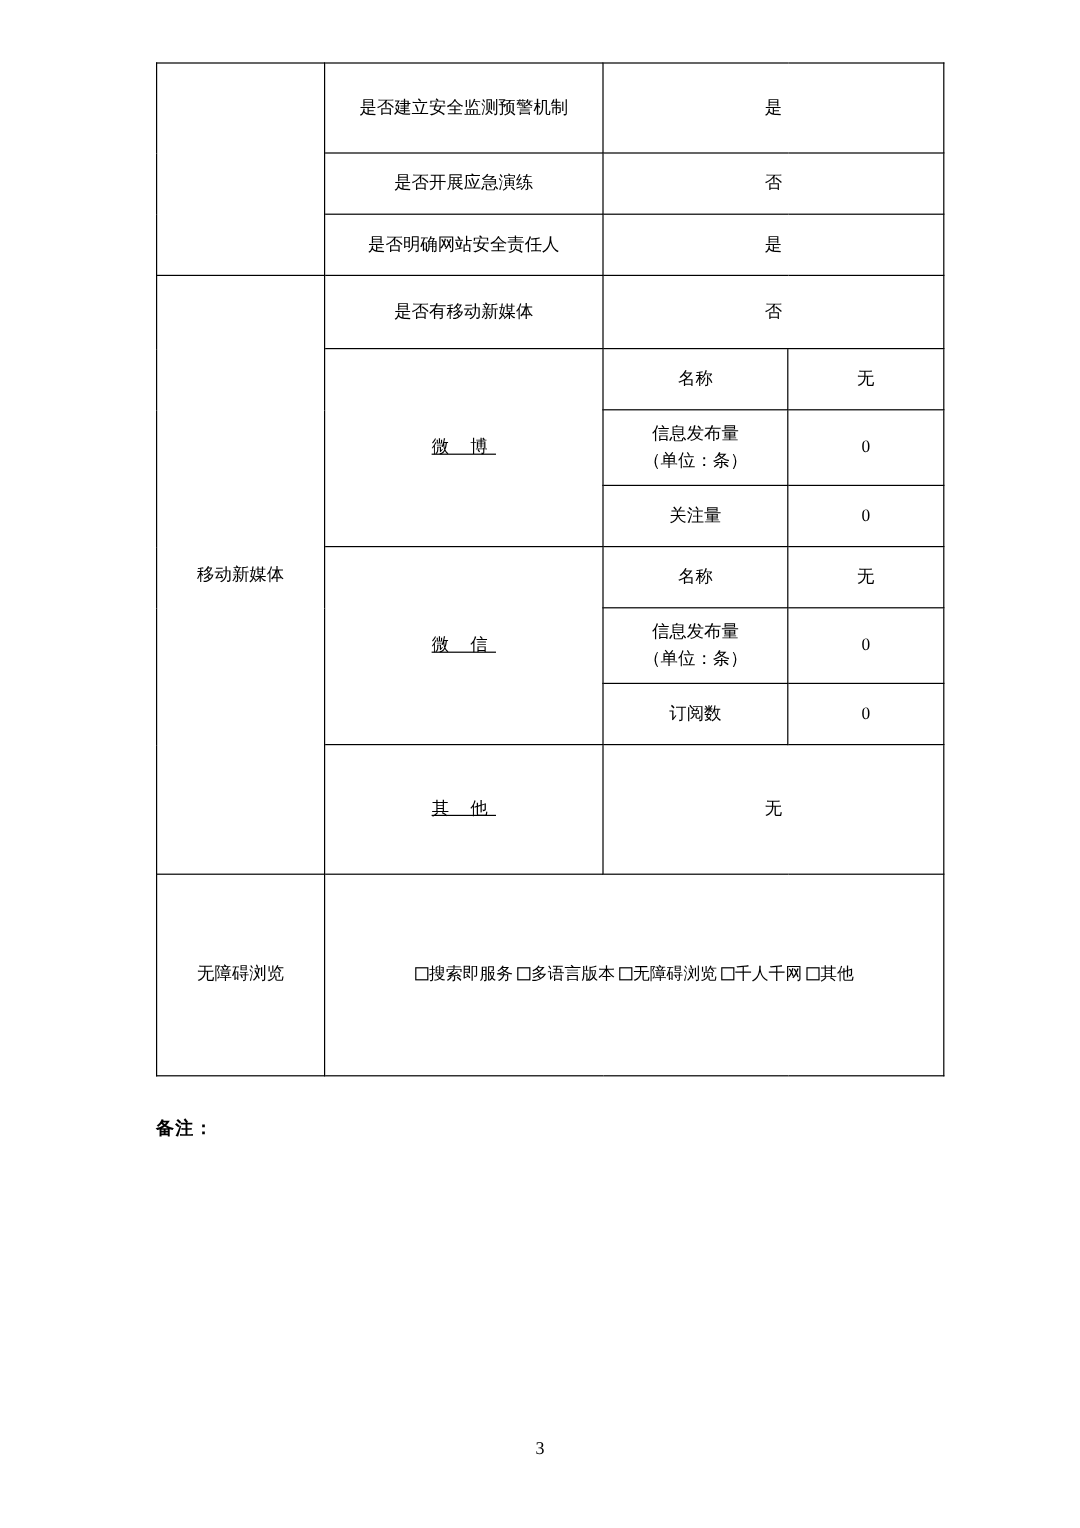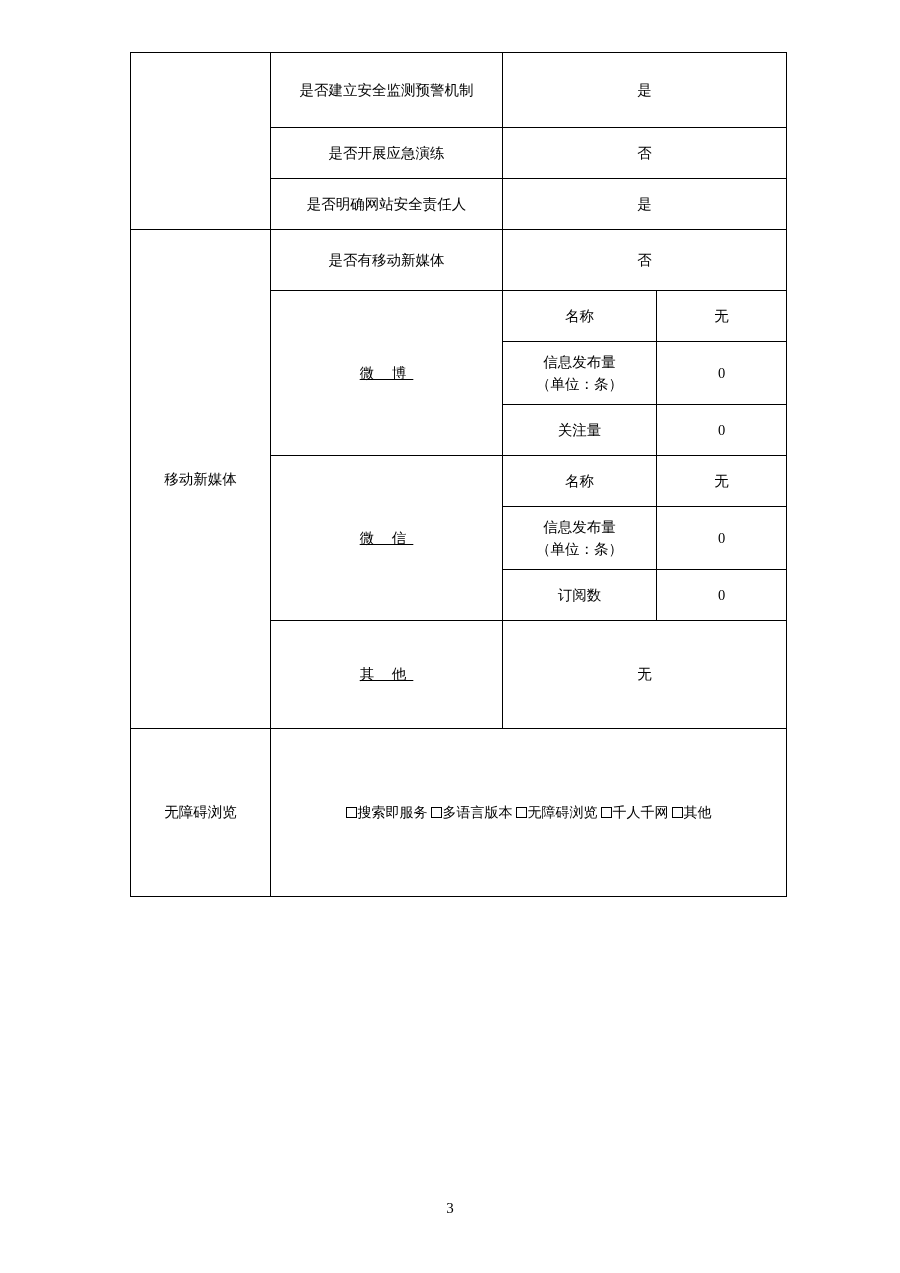--- a/index.html
+++ b/index.html
@@ -153,15 +153,16 @@
         <td style="height:155px">无障碍浏览</td>
         <td colspan="3">
           <div class="innovation-line">
             <span class="chk"></span><span>搜索即服务</span><span class="chk"></span><span>多语言版本</span><span class="chk"></span><span>无障碍浏览</span><span class="chk"></span><span>千人千网</span><span class="chk"></span><span>其他</span>
           </div>
         </td>
       </tr>
     </tbody>
   </table>
 
+  <div class="note">备注：</div>
 
   <div class="pagenum">3</div>
 </div>
 
 </body></html>

